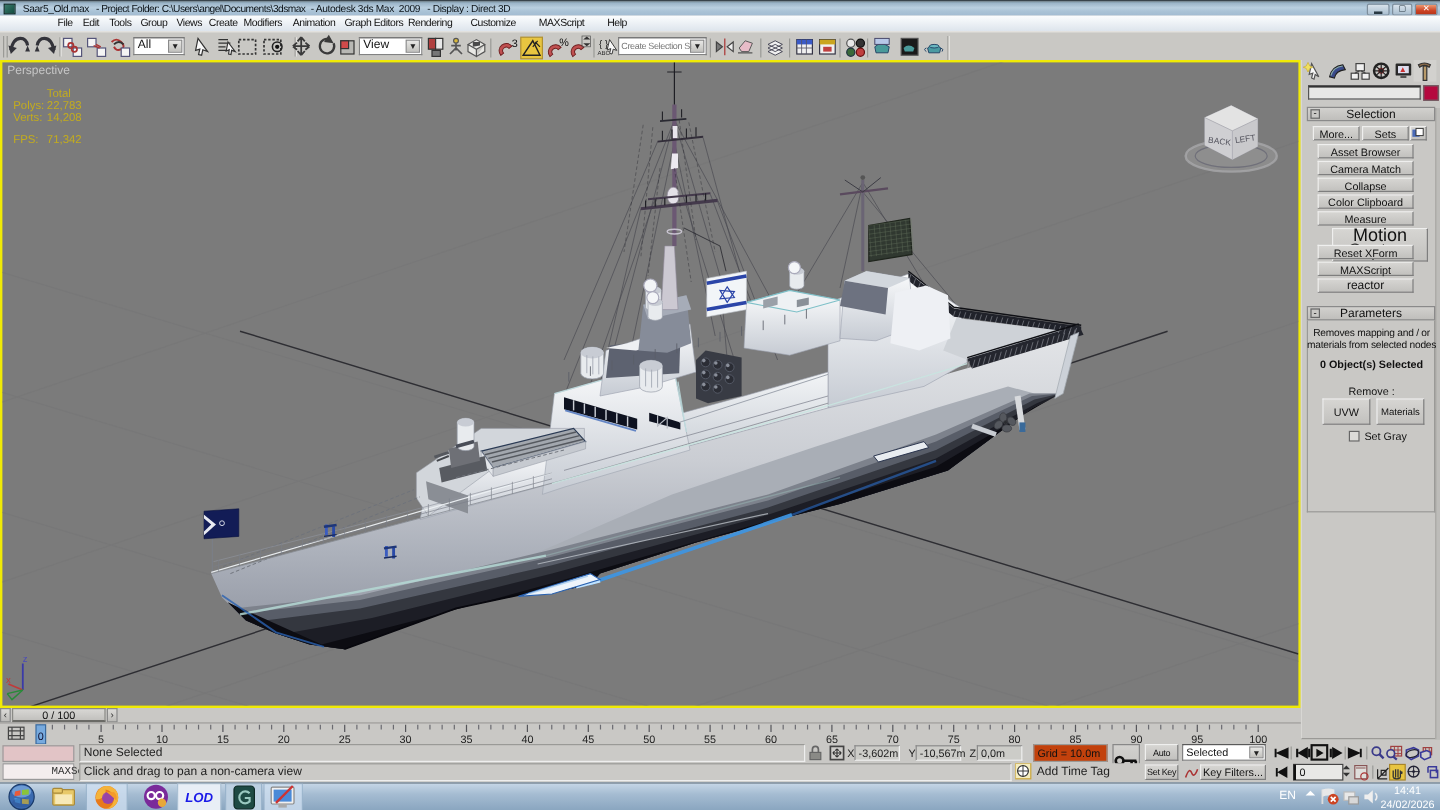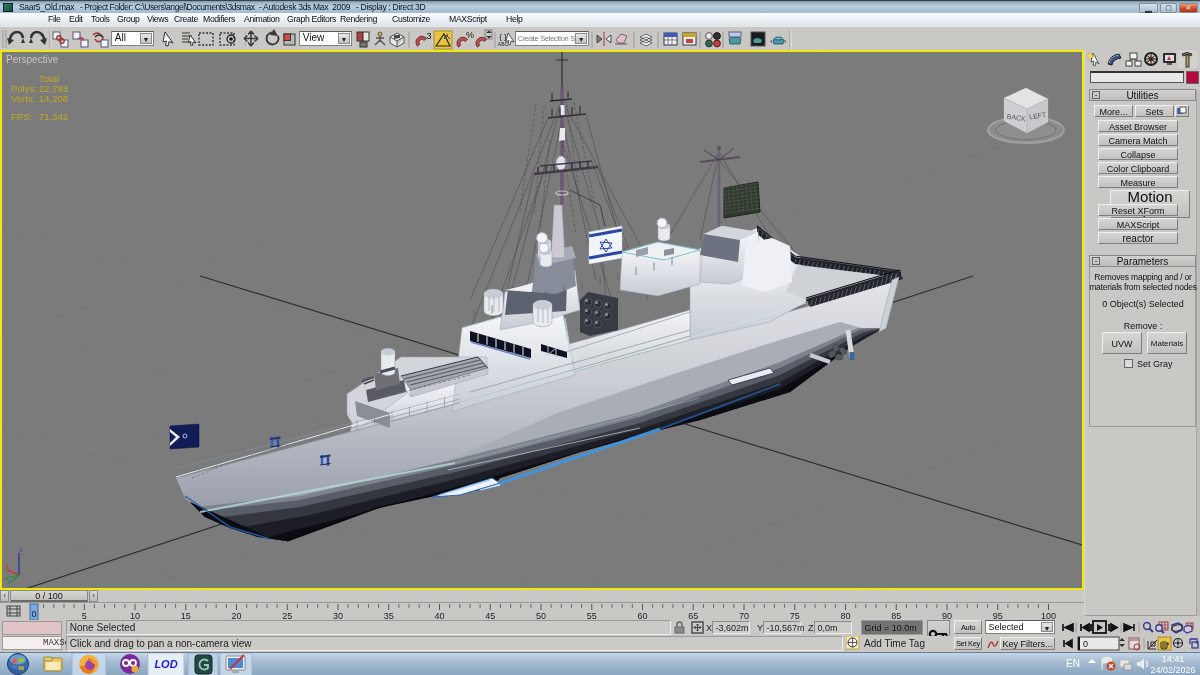--- a/index.html
+++ b/index.html
@@ -594,21 +594,21 @@
       <rect x="82" y="13" width="5" height="2" fill="#555"></rect>
       <g transform="translate(96,2)">
         <path d="M1,2 Q6,-1 11,2 L10,4 Q6,1 2,4 Z" fill="#8a6a4a" stroke="#333"></path>
         <rect x="5" y="3" width="3" height="12" fill="#b89a6a" stroke="#333"></rect>
       </g>
     </svg>
 
     <div style="position:absolute;left:5px;top:21px;width:94px;height:12px;background:#e8e8e6;border:1px solid #555;border-top:2px solid #333;"></div>
     <div style="position:absolute;left:101px;top:21px;width:13px;height:13px;background:#b5093e;border:1px solid #666;"></div>
 
-    <div class="rollout" style="left:4px;top:39px;width:107px;height:12px;line-height:12px;">Utilities</div>
+    <div class="rollout" style="left:4px;top:39px;width:107px;height:12px;line-height:12px;">Selection</div>
     <div style="position:absolute;left:7px;top:41px;width:8px;height:8px;background:#c9c8c5;border:1px solid #666;font-size:8px;line-height:6px;text-align:center;">-</div>
     <div class="rbtn" style="left:9px;top:55px;width:39px;height:12px;font-size:9px;line-height:12px;">More...</div>
     <div class="rbtn" style="left:50px;top:55px;width:39px;height:12px;font-size:9px;line-height:12px;">Sets</div>
     <div class="rbtn" style="left:90px;top:55px;width:14px;height:12px;"><svg width="12" height="10">
           <rect x="1" y="2" width="6" height="6" fill="#4a6ab8"></rect>
           <rect x="4" y="1" width="6" height="6" fill="#fff" stroke="#333" stroke-width="0.8"></rect>
         </svg></div>
     <div class="rbtn" style="left:13px;top:70px;width:80px;height:12px;font-size:9px;line-height:12px;">Asset Browser</div>
     <div class="rbtn" style="left:13px;top:84px;width:80px;height:12px;font-size:9px;line-height:12px;">Camera Match</div>
     <div class="rbtn" style="left:13px;top:98px;width:80px;height:12px;font-size:9px;line-height:12px;">Collapse</div>
@@ -616,21 +616,21 @@
     <div class="rbtn" style="left:13px;top:126px;width:80px;height:12px;font-size:9px;line-height:12px;">Measure</div>
     <div class="rbtn" style="left:25px;top:140px;width:80px;height:28px;font-size:15px;line-height:12px;">Motion Capture</div>
     <div class="rbtn" style="left:13px;top:154px;width:80px;height:12px;font-size:9px;line-height:12px;">Reset XForm</div>
     <div class="rbtn" style="left:13px;top:168px;width:80px;height:12px;font-size:9px;line-height:12px;">MAXScript</div>
     <div class="rbtn" style="left:13px;top:182px;width:80px;height:12px;font-size:10px;line-height:12px;">reactor</div>
 
     <div class="rollout" style="left:4px;top:205px;width:107px;height:12px;line-height:12px;">Parameters</div>
     <div style="position:absolute;left:7px;top:207px;width:8px;height:8px;background:#c9c8c5;border:1px solid #666;font-size:8px;line-height:6px;text-align:center;">-</div>
     <div style="position:absolute;left:4px;top:217px;width:107px;height:160px;border:1px solid #9a9a97;border-top:none;"></div>
     <div style="position:absolute;left:0;top:222px;width:116px;text-align:center;font-size:8.5px;line-height:10px;letter-spacing:-0.2px;">Removes mapping and / or<br>materials from selected nodes</div>
-    <div style="position:absolute;left:0;top:249px;width:116px;text-align:center;font-size:9px;">0 Object(s) Selected</div>
+    <div style="position:absolute;left:0;top:249px;width:116px;text-align:center;font-size:9px;font-weight:bold;">0 Object(s) Selected</div>
     <div style="position:absolute;left:0;top:271px;width:116px;text-align:center;font-size:9px;">Remove :</div>
     <div class="rbtn" style="left:17px;top:282px;width:40px;height:22px;font-size:9px;line-height:22px;">UVW</div>
     <div class="rbtn" style="left:62px;top:282px;width:40px;height:22px;font-size:8px;line-height:22px;">Materials</div>
     <div style="position:absolute;left:39px;top:309px;width:9px;height:9px;background:#dcdbd8;border:1px solid #666;"></div>
     <div style="position:absolute;left:52px;top:309px;font-size:9px;">Set Gray</div>
   </div>
 
   <div id="tsrow" class="abs">
     <div style="position:absolute;left:0px;top:0px;width:9px;height:12px;background:linear-gradient(#dcdbd8,#bcbbb8);border:1px solid #8a8a8a;font-size:8px;line-height:10px;text-align:center;color:#333;">‹</div>
     <div style="position:absolute;left:10px;top:0px;width:78px;height:12px;background:linear-gradient(#d8d7d4,#c2c1be);border:1px solid #8a8a86;border-bottom:2px solid #6a6a66;font-size:9px;line-height:11px;text-align:center;color:#111;">0 / 100</div>
@@ -772,21 +772,21 @@
       <rect x="1" y="7" width="9" height="6" fill="#8a8a86" stroke="#666"></rect>
       <rect x="18" y="2" width="11" height="11" fill="#cfcecb" stroke="#444" stroke-width="1.4"></rect>
       <path d="M23.5,4 L23.5,11 M20,7.5 L27,7.5 M23.5,4 L22,5.5 M23.5,4 L25,5.5 M23.5,11 L22,9.5 M23.5,11 L25,9.5 M20,7.5 L21.5,6 M20,7.5 L21.5,9 M27,7.5 L25.5,6 M27,7.5 L25.5,9" stroke="#333" stroke-width="0.9" fill="none"></path>
     </svg>
     <span style="position:absolute;left:706px;top:3px;font-size:9px;color:#222;">X:</span>
     <div class="field" style="left:712px;top:1px;width:38px;height:13px;line-height:12px;">&nbsp;-3,602m</div>
     <span style="position:absolute;left:757px;top:3px;font-size:9px;color:#222;">Y:</span>
     <div class="field" style="left:763px;top:1px;width:38px;height:13px;line-height:12px;">&nbsp;-10,567m</div>
     <span style="position:absolute;left:808px;top:3px;font-size:9px;color:#222;">Z:</span>
     <div class="field" style="left:814px;top:1px;width:38px;height:13px;line-height:12px;">&nbsp;0,0m</div>
-    <div style="position:absolute;left:861px;top:0px;width:62px;height:15px;background:#737373;border:1px solid #9a9a97;font-size:9px;line-height:14px;color:#111;">&nbsp;Grid = 10.0m</div>
+    <div style="position:absolute;left:861px;top:0px;width:62px;height:15px;background:#c2410c;border:1px solid #9a9a97;font-size:9px;line-height:14px;color:#111;">&nbsp;Grid = 10.0m</div>
     <div style="position:absolute;left:927px;top:0px;width:23px;height:29px;background:linear-gradient(#d2d1ce,#bfbebb);border:1px solid #888;"></div>
     <svg width="23" height="29" style="position:absolute;left:927px;top:0;">
         <circle cx="6" cy="14" r="3.2" fill="none" stroke="#111" stroke-width="2.2"></circle>
         <path d="M9,14 L20,14 M16,14 L16,18 M19.5,14 L19.5,17" stroke="#111" stroke-width="2.2"></path>
       </svg>
     <div class="rbtn" style="left:954px;top:0px;width:28px;height:14px;font-size:7.5px;line-height:13px;letter-spacing:-0.3px;">Auto Key</div>
     <div class="drop" style="left:985px;top:0px;width:70px;height:14px;font-size:9px;line-height:12px;">&nbsp;Selected<div class="da">▼</div></div>
     <svg width="140" height="16" style="position:absolute;left:1060px;top:0;" id="playb1">
         <path d="M3,4 L3,11 M13,4 L5,7.5 L13,11 Z" stroke="#111" fill="#111" stroke-width="1.6"></path>
         <line x1="16" y1="2" x2="16" y2="13" stroke="#9a9a96"></line>

